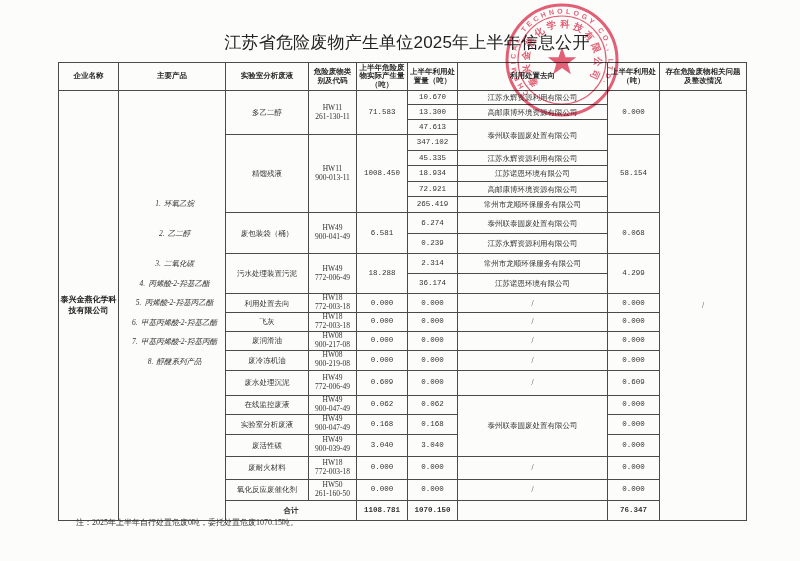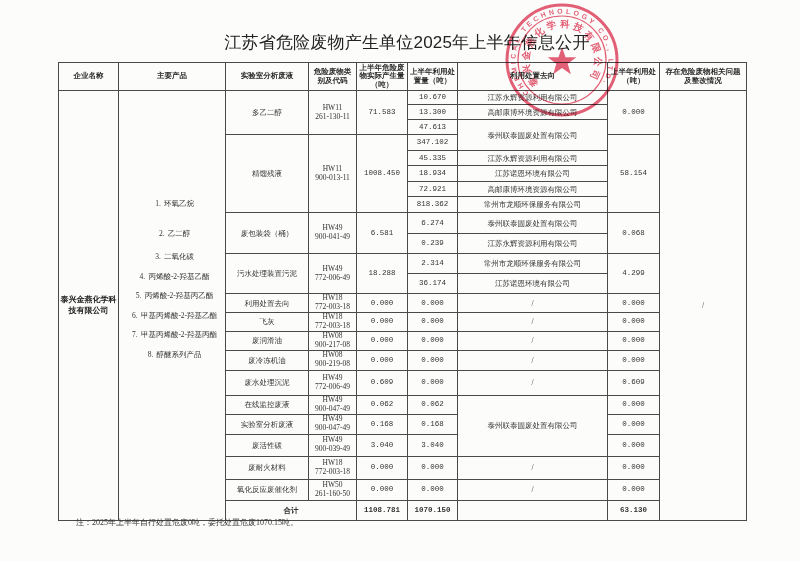--- a/index.html
+++ b/index.html
@@ -19,25 +19,25 @@
   }
   table.grid th, table.grid td {
     border:1px solid #4a4a4a; padding:0; text-align:center; vertical-align:middle;
     font-size:7.5px; line-height:9px; overflow:hidden; color:#333;
   }
   table.grid th {
     font-weight:bold; line-height:8.6px; white-space:pre-line; color:#2b2b2b;
   }
   tr.hdr { height:28px; }
   .company { font-weight:bold; font-size:8px !important; line-height:11px !important; padding:0 1px !important; color:#222 !important; }
-  .products { vertical-align:top !important; text-align:left; padding:103px 0 0 2px !important; }
+  .products { vertical-align:top !important; text-align:left; padding:103px 0 0 2px !important;font-style:italic; }
   .products ol { list-style:none; margin:0; padding:0; }
   .products li { height:19.5px; line-height:19.5px; white-space:nowrap; font-size:7.5px; }
   .products li:nth-child(1) { margin-bottom:10px; }
-  .products li:nth-child(2) { margin-bottom:4px; }
+  .products li:nth-child(2) { margin-bottom:11px; }
   .products .pno { display:inline-block; width:12px; }
   .code span { display:block; line-height:8.8px; }
   .num { font-family:Liberation Mono, monospace; font-size:7.5px !important; }
   .dest { white-space:nowrap; }
   .total td { font-weight:bold; }
   .note {
     position:absolute; left:76px; top:517px; font-size:8px; line-height:11px; color:#333;
   }
   .stamp {
     position:absolute; left:502px; top:0px; width:120px; height:120px;
@@ -138,21 +138,21 @@
       <td class="num">18.934</td>
       <td class="dest">江苏诺恩环境有限公司</td>
     </tr>
 
     <tr style="height:15px">
       <td class="num">72.921</td>
       <td class="dest">高邮康博环境资源有限公司</td>
     </tr>
 
     <tr style="height:16px">
-      <td class="num">818.362</td>
+      <td class="num">265.419</td>
       <td class="dest">常州市龙顺环保服务有限公司</td>
     </tr>
 
     <tr style="height:21px">
       <td rowspan="2">废包装袋（桶）</td>
       <td rowspan="2" class="code">
           <span>HW49</span>
           <span>900-041-49</span>
         </td>
       <td rowspan="2" class="num">6.581</td>
@@ -299,21 +299,21 @@
       <td class="num">0.000</td>
       <td class="dest">/</td>
       <td class="num">0.000</td>
     </tr>
 
     <tr class="total" style="height:20px">
       <td colspan="2">合计</td>
       <td class="num">1108.781</td>
       <td class="num">1070.150</td>
       <td></td>
-      <td class="num">63.130</td>
+      <td class="num">76.347</td>
     </tr>
   </tbody>
 </table>
 
 <div class="note">注：2025年上半年自行处置危废0吨，委托处置危废1070.15吨。</div>
 
 <svg class="stamp" viewBox="0 0 120 120" width="120" height="120">
   <defs>
     <path id="stamp-arc-outer" d="M 27.1 92.9 A 46.5 46.5 0 1 1 92.9 92.9"></path>
     <path id="stamp-arc-inner" d="M 36.7 83.3 A 33 33 0 1 1 83.3 83.3"></path>

